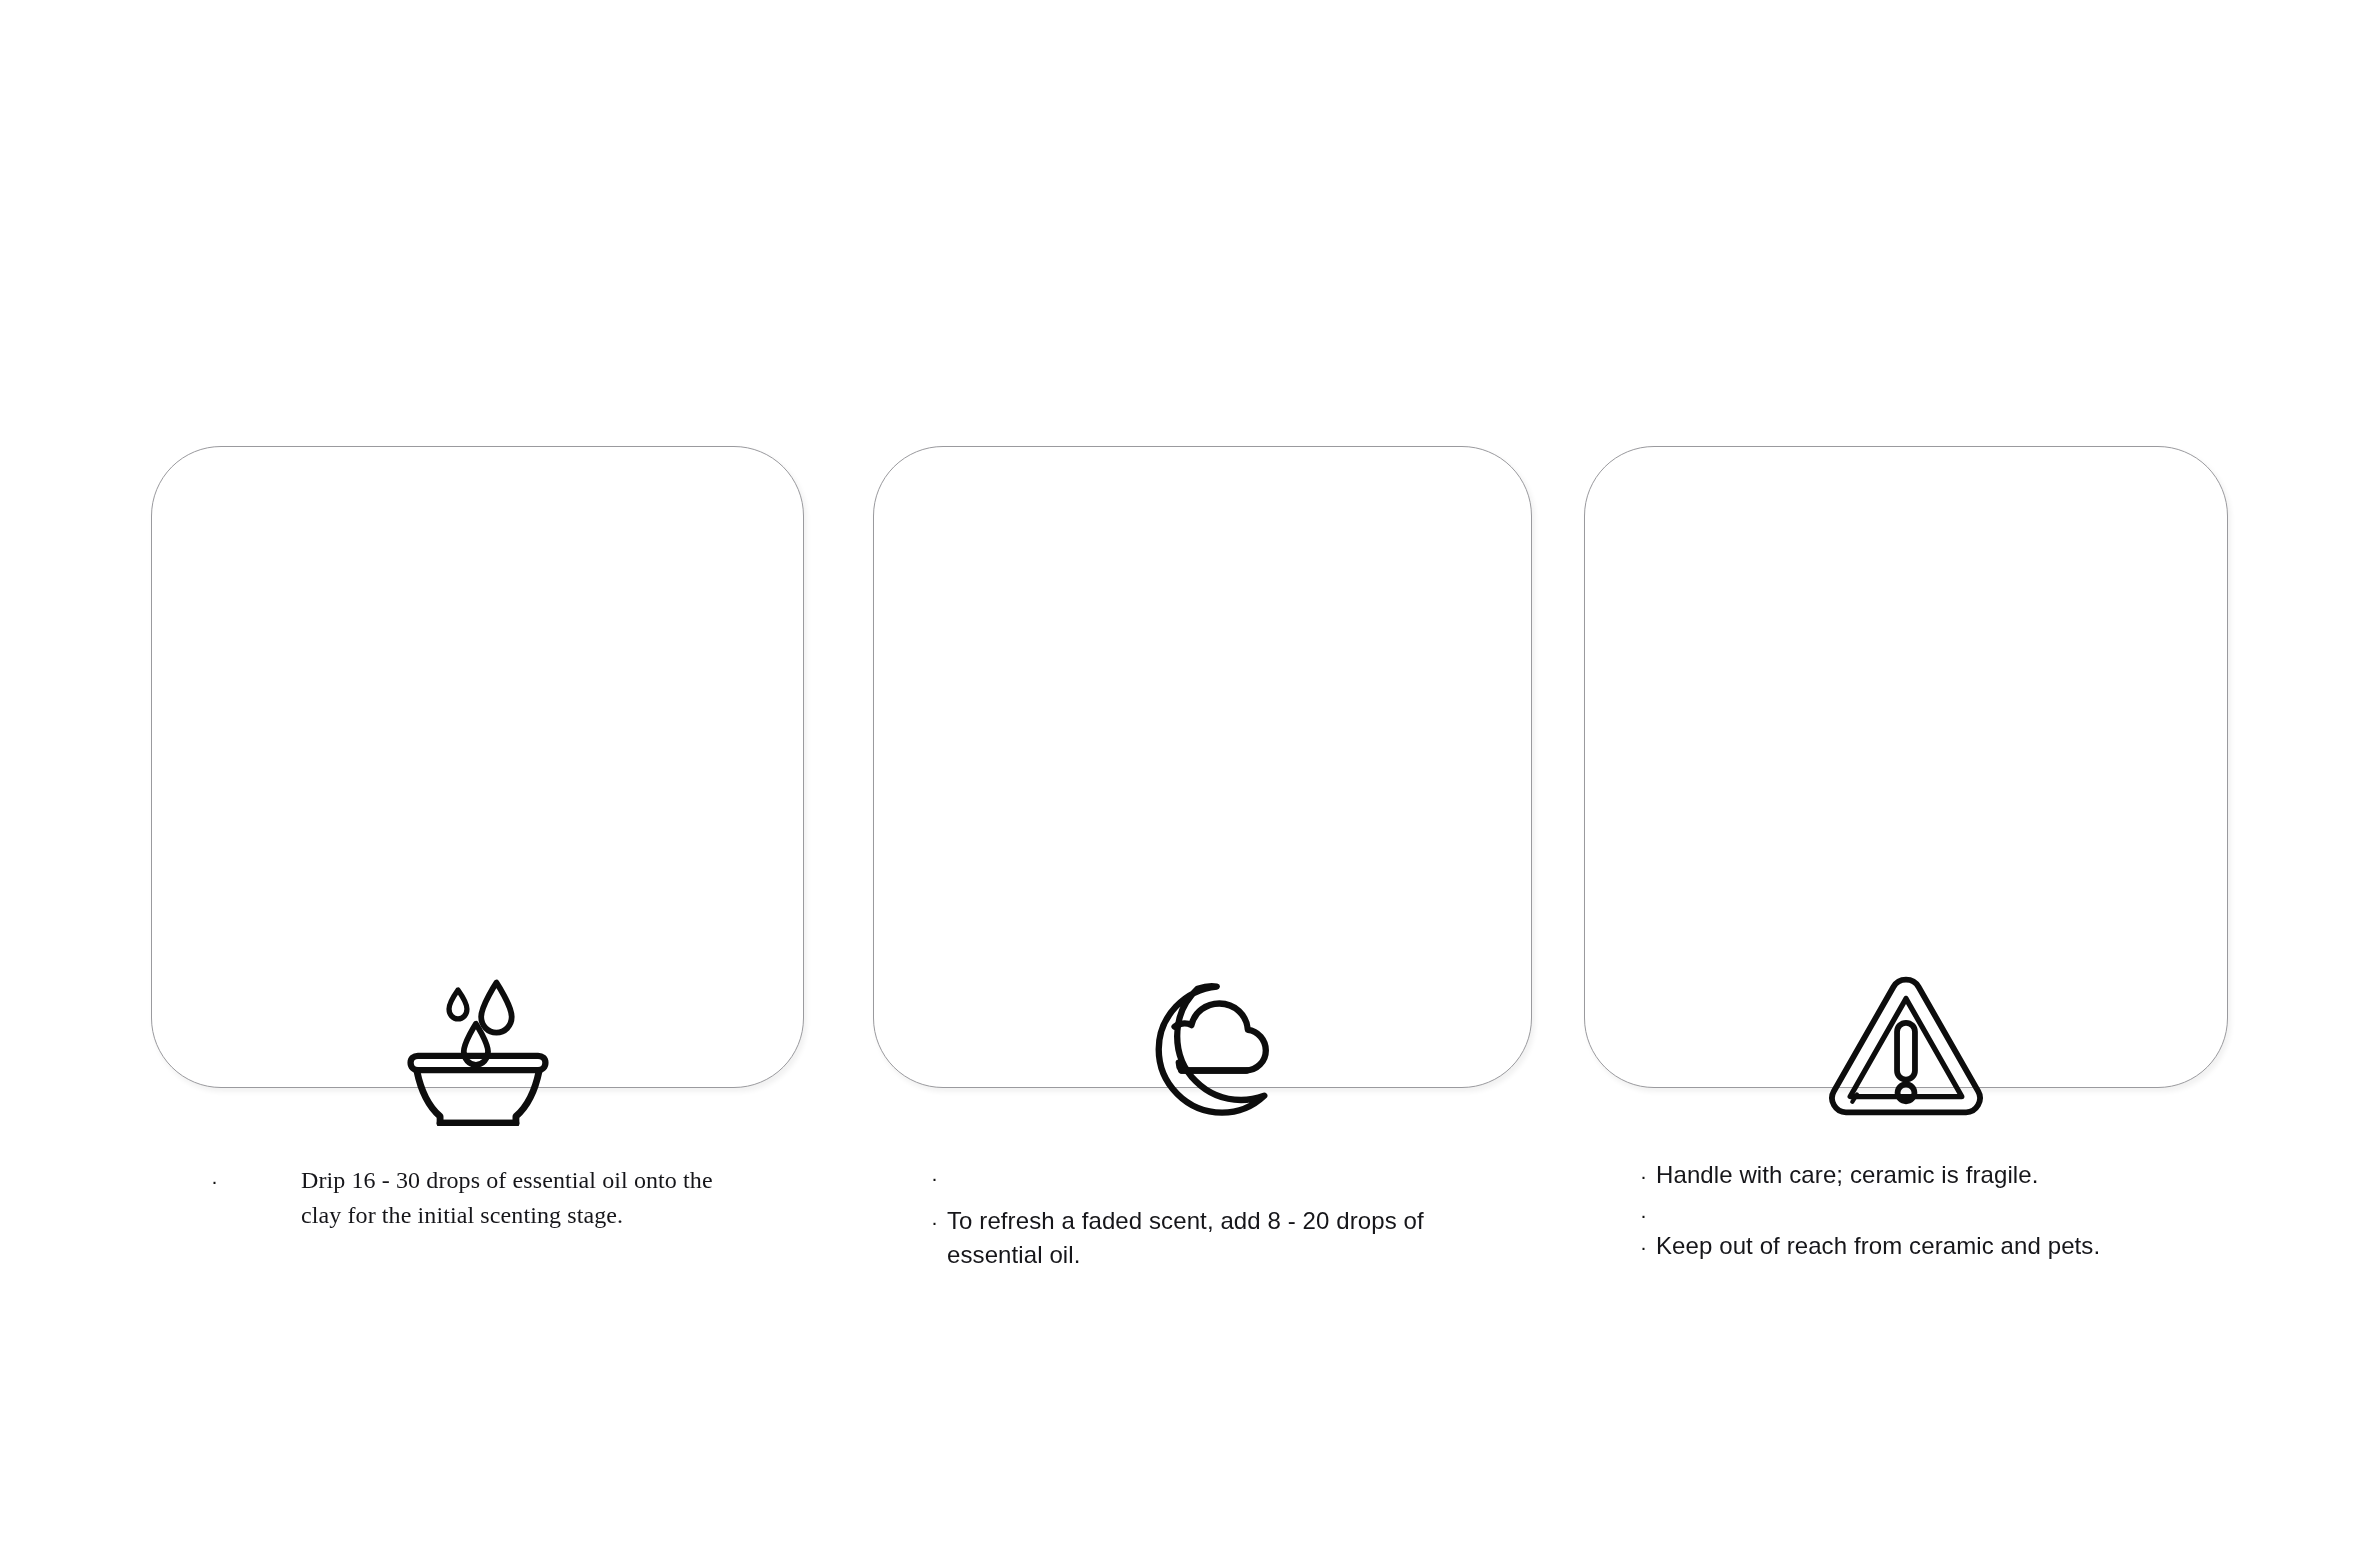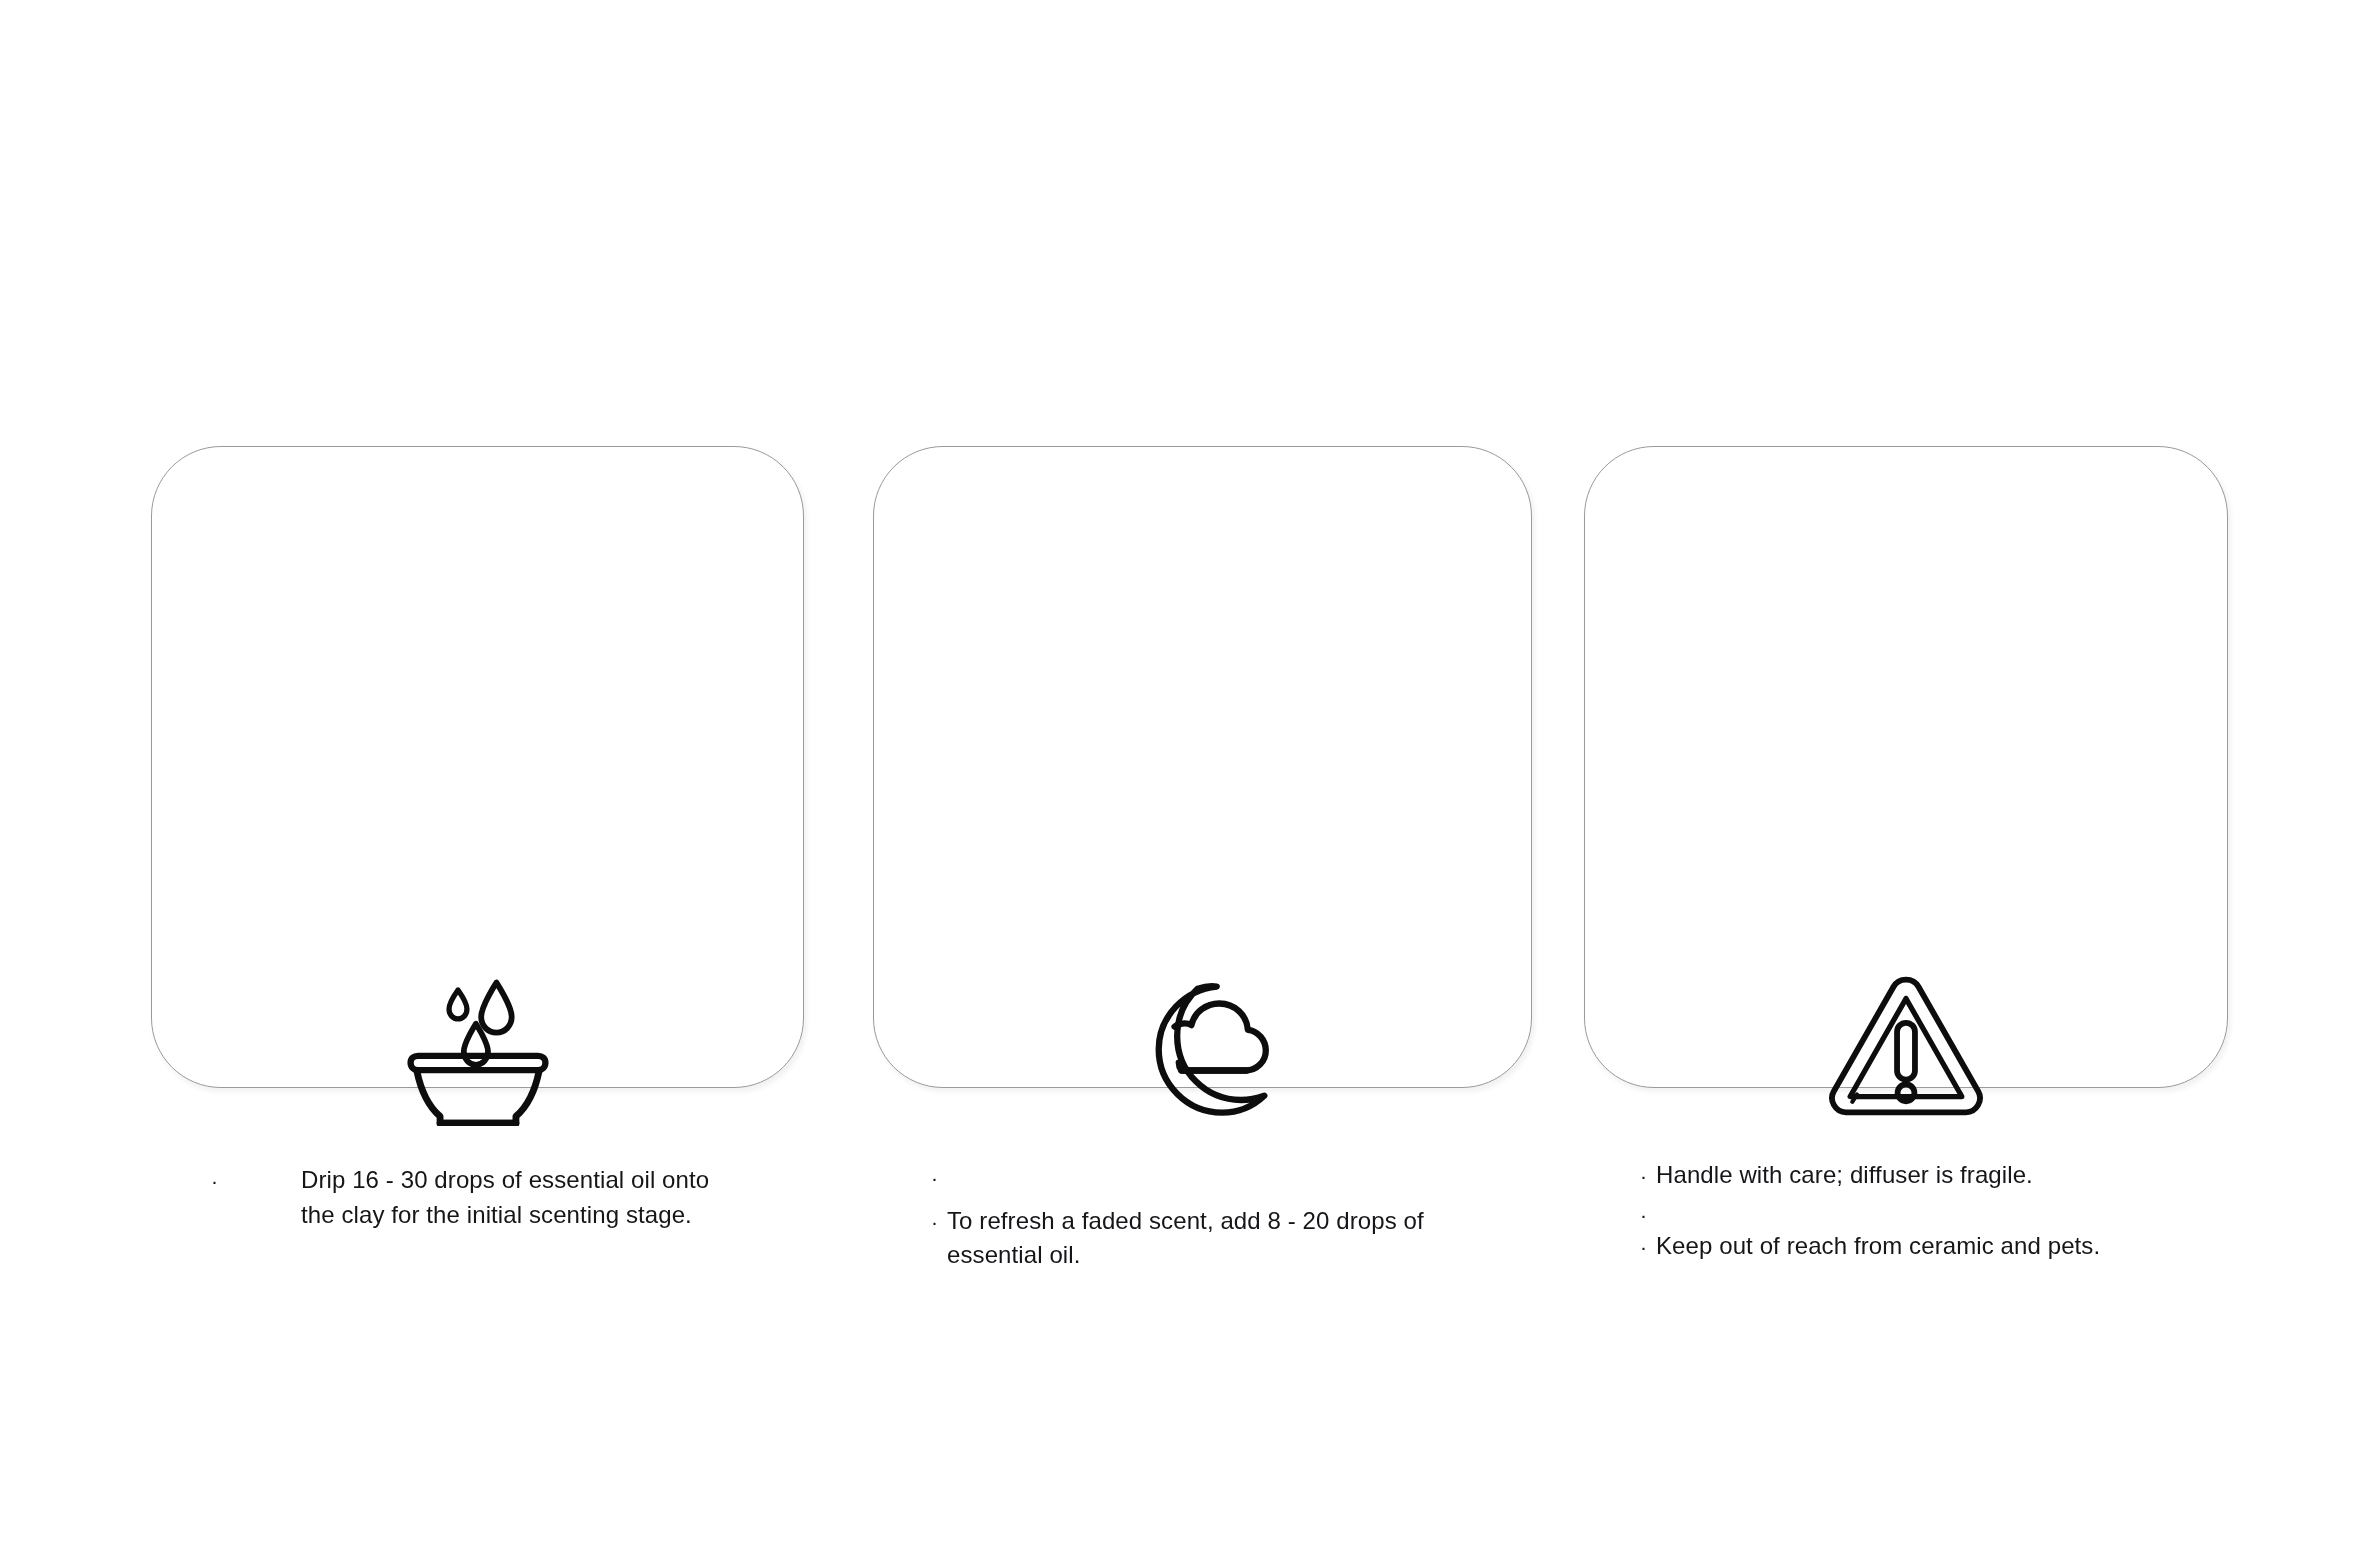--- a/index.html
+++ b/index.html
@@ -77,20 +77,21 @@
   
   #bullets-1 {
     top: 716px;
     padding-left: 0;
   }
   #bullets-1 .bullet-row { padding-left: 59px; }
   #bullets-1 .bullet-dot { margin-top: 7.4px; }
   #bullets-1 .bullet-text {
     margin-left: 83px;
     max-width: 423px;
+    font-family: Liberation Serif, serif;
   }
 
   
   #bullets-2 { top: 713px; padding-left: 57px; }
   #bullets-2 .bullet-row { margin-bottom: 16px; }
   #bullets-2 .bullet-dot { margin-top: 6.9px; }
   #bullets-2 .bullet-text { margin-left: 9px; max-width: 523px; }
 
   #bullets-3 { top: 711px; padding-left: 55px; }
   #bullets-3 .bullet-row { margin-bottom: 4.2px; }
@@ -171,21 +172,21 @@
 
         <rect x="133" y="100" width="34" height="108" rx="17" stroke-width="11"></rect>
 
         <circle cx="150" cy="233" r="16" stroke-width="11"></circle>
       </svg>
     </div>
 
     <div class="bullets" id="bullets-3">
       <div class="bullet-row">
         <span class="bullet-dot">·</span>
-        <span class="bullet-text">Handle with care; diffuser is fragile.</span>
+        <span class="bullet-text">Handle with care; ceramic is fragile.</span>
       </div>
       <div class="bullet-row">
         <span class="bullet-dot">·</span>
       </div>
       <div class="bullet-row">
         <span class="bullet-dot">·</span>
         <span class="bullet-text">Keep out of reach from ceramic and pets.</span>
       </div>
     </div>
 

